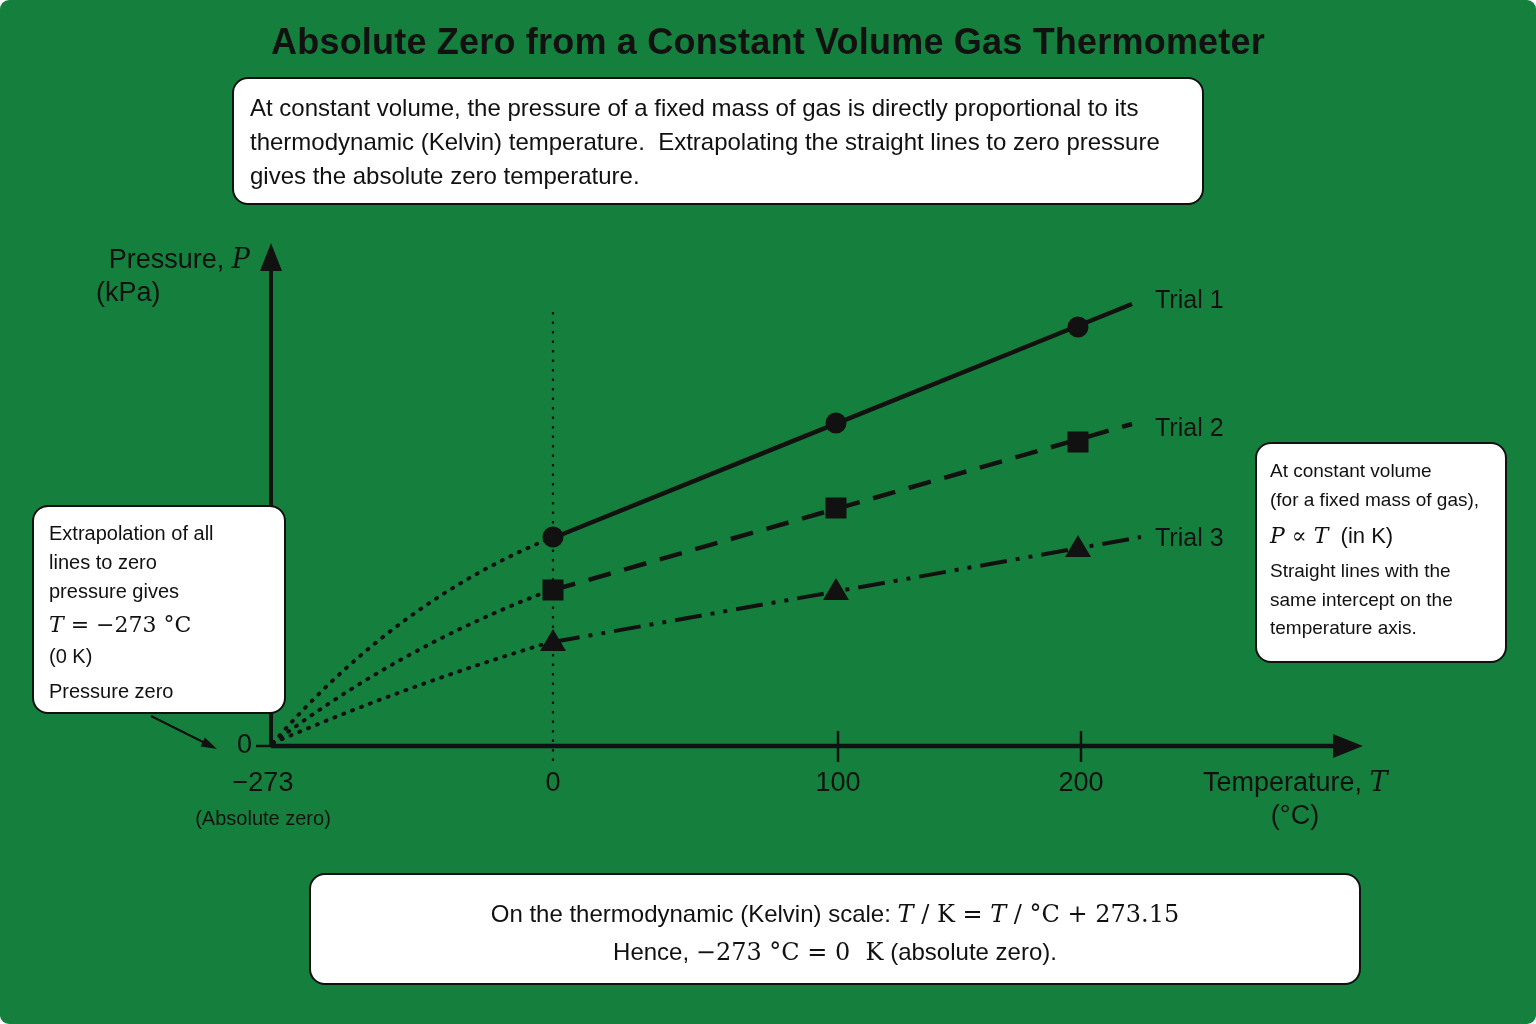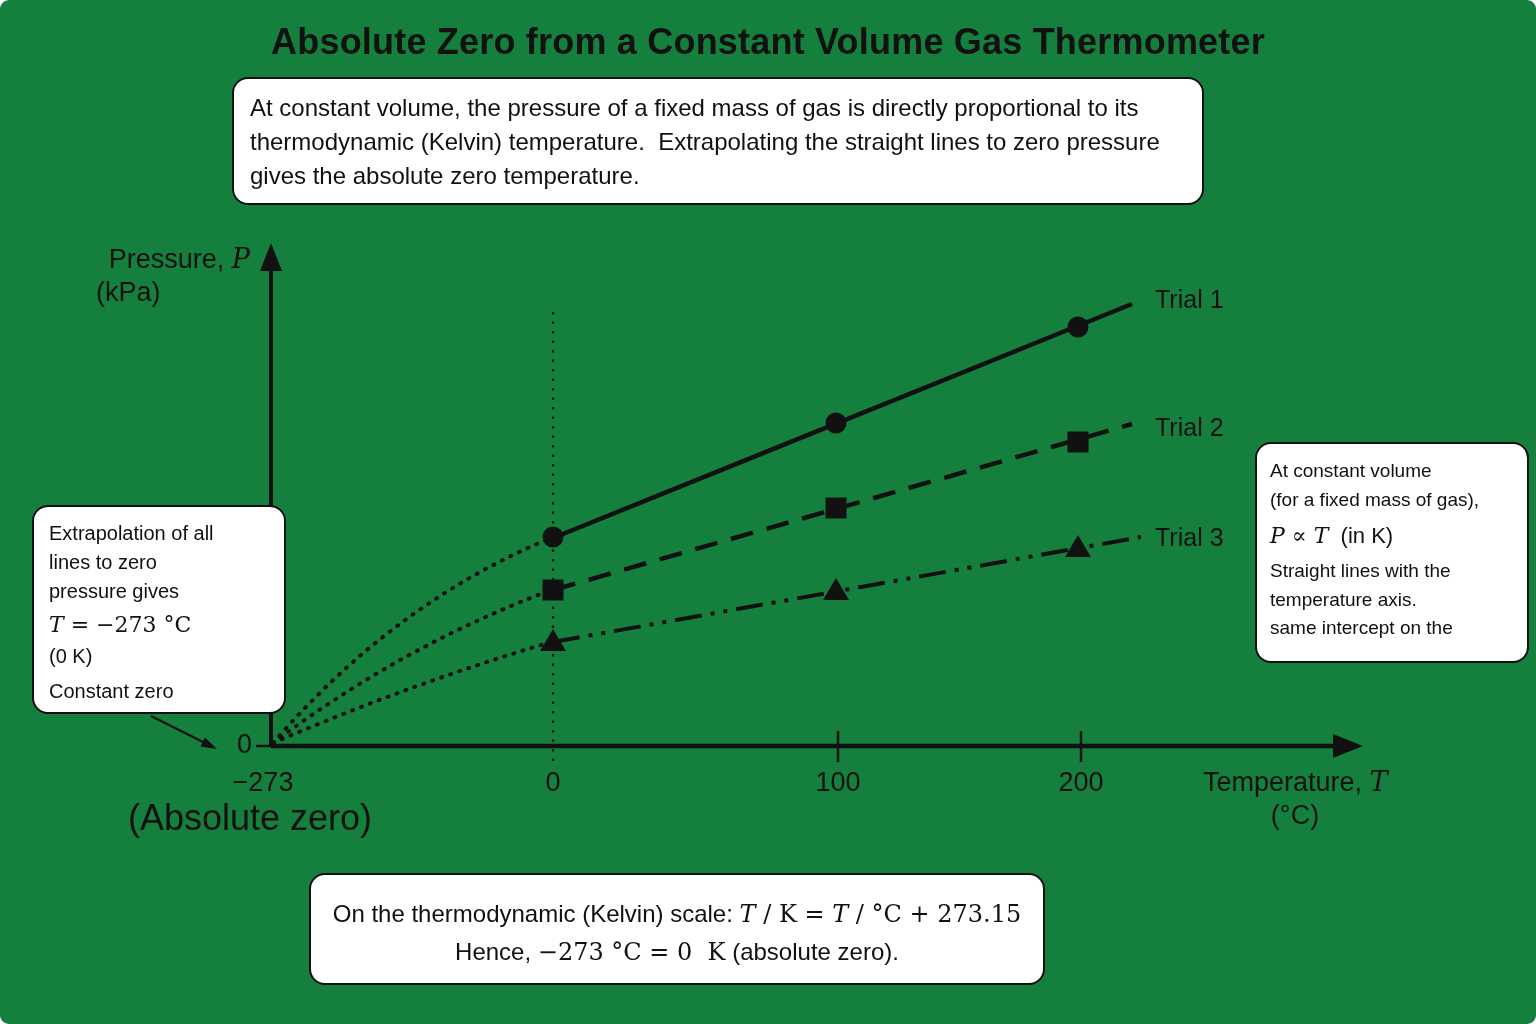--- a/index.html
+++ b/index.html
@@ -18,34 +18,34 @@
   
   .ylab1{left:95px;top:243px;width:155px;text-align:right;font-size:27px;line-height:32px;}
   .ylab2{left:96px;top:276px;width:160px;text-align:left;font-size:27px;line-height:32px;}
   .xlab1{left:1203px;top:766px;width:200px;font-size:27px;line-height:32px;}
   .xlab2{left:1245px;top:799px;width:100px;text-align:center;font-size:27px;line-height:32px;}
   .tick{top:766px;text-align:center;font-size:27px;line-height:32px;}
   #tick0{left:523px;width:60px;}
   #tick100{left:788px;width:100px;}
   #tick200{left:1031px;width:100px;}
   #tickm273{left:198px;top:766px;width:130px;text-align:center;font-size:27px;line-height:32px;}
-  #abszero{left:128px;top:802px;width:270px;text-align:left;font-size:36px;line-height:32px;}
+  #abszero{left:128px;top:802px;width:270px;text-align:center;font-size:20px;line-height:32px;}
   #y0{left:210px;top:728px;width:42px;text-align:right;font-size:27px;line-height:32px;}
   .triallab{left:1155px;font-size:25px;line-height:31px;}
   #trial1{top:284px;} #trial2{top:412px;} #trial3{top:522px;}
   
   #leftnote{left:32px;top:505px;width:254px;height:209px;padding:12px 12px 0 15px;font-size:20px;line-height:29px;}
   #leftnote .mline{font-size:22px;line-height:32px;margin-top:3px;}
   #leftnote .kv{line-height:30px;}
   #leftnote .cap{margin-top:6px;}
   
-  #rightnote{left:1255px;top:442px;width:274px;height:221px;padding:13px 0 0 13px;font-size:19px;line-height:28.5px;}
+  #rightnote{left:1255px;top:442px;width:252px;height:221px;padding:13px 0 0 13px;font-size:19px;line-height:28.5px;}
   #rightnote .mline{font-size:22px;line-height:34px;margin:5px 0 4px 0;}
   
-  #bottomnote{left:309px;top:873px;width:736px;height:112px;text-align:center;font-size:24px;line-height:38px;padding-top:20px;}
+  #bottomnote{left:309px;top:873px;width:1052px;height:112px;text-align:center;font-size:24px;line-height:38px;padding-top:20px;}
   svg{position:absolute;left:0;top:0;}
 </style>
 </head>
 <body>
 
 <div id="canvas">
 
   <div id="title" class="abs">Absolute Zero from a Constant Volume Gas Thermometer</div>
 
   <div id="intro" class="abs notebox">
@@ -106,30 +106,30 @@
   <div id="trial1" class="abs triallab">Trial 1</div>
   <div id="trial2" class="abs triallab">Trial 2</div>
   <div id="trial3" class="abs triallab">Trial 3</div>
 
   <div id="leftnote" class="abs notebox">
     <div>Extrapolation of all</div>
     <div>lines to zero</div>
     <div>pressure gives</div>
     <div class="mline"><span class="it">T</span><span class="math"> = −273 °C</span></div>
     <div class="kv">(0 K)</div>
-    <div class="cap">Constant zero</div>
+    <div class="cap">Pressure zero</div>
   </div>
 
   <div id="rightnote" class="abs notebox">
     <div>At constant volume</div>
     <div>(for a fixed mass of gas),</div>
     <div class="mline pre"><span class="it">P</span><span class="math"> ∝ </span><span class="it">T</span><span>  (in K)</span></div>
     <div>Straight lines with the</div>
+    <div>same intercept on the</div>
     <div>temperature axis.</div>
-    <div>same intercept on the</div>
   </div>
 
   <div id="bottomnote" class="abs notebox">
     <div class="pre"><span>On the thermodynamic (Kelvin) scale: </span><span class="it">T</span><span class="math"> / K = </span><span class="it">T</span><span class="math"> / °C + 273.15</span></div>
     <div class="pre"><span>Hence, </span><span class="math">−273 °C = 0  K</span><span> (absolute zero).</span></div>
   </div>
 
 </div>
 
 </body></html>

